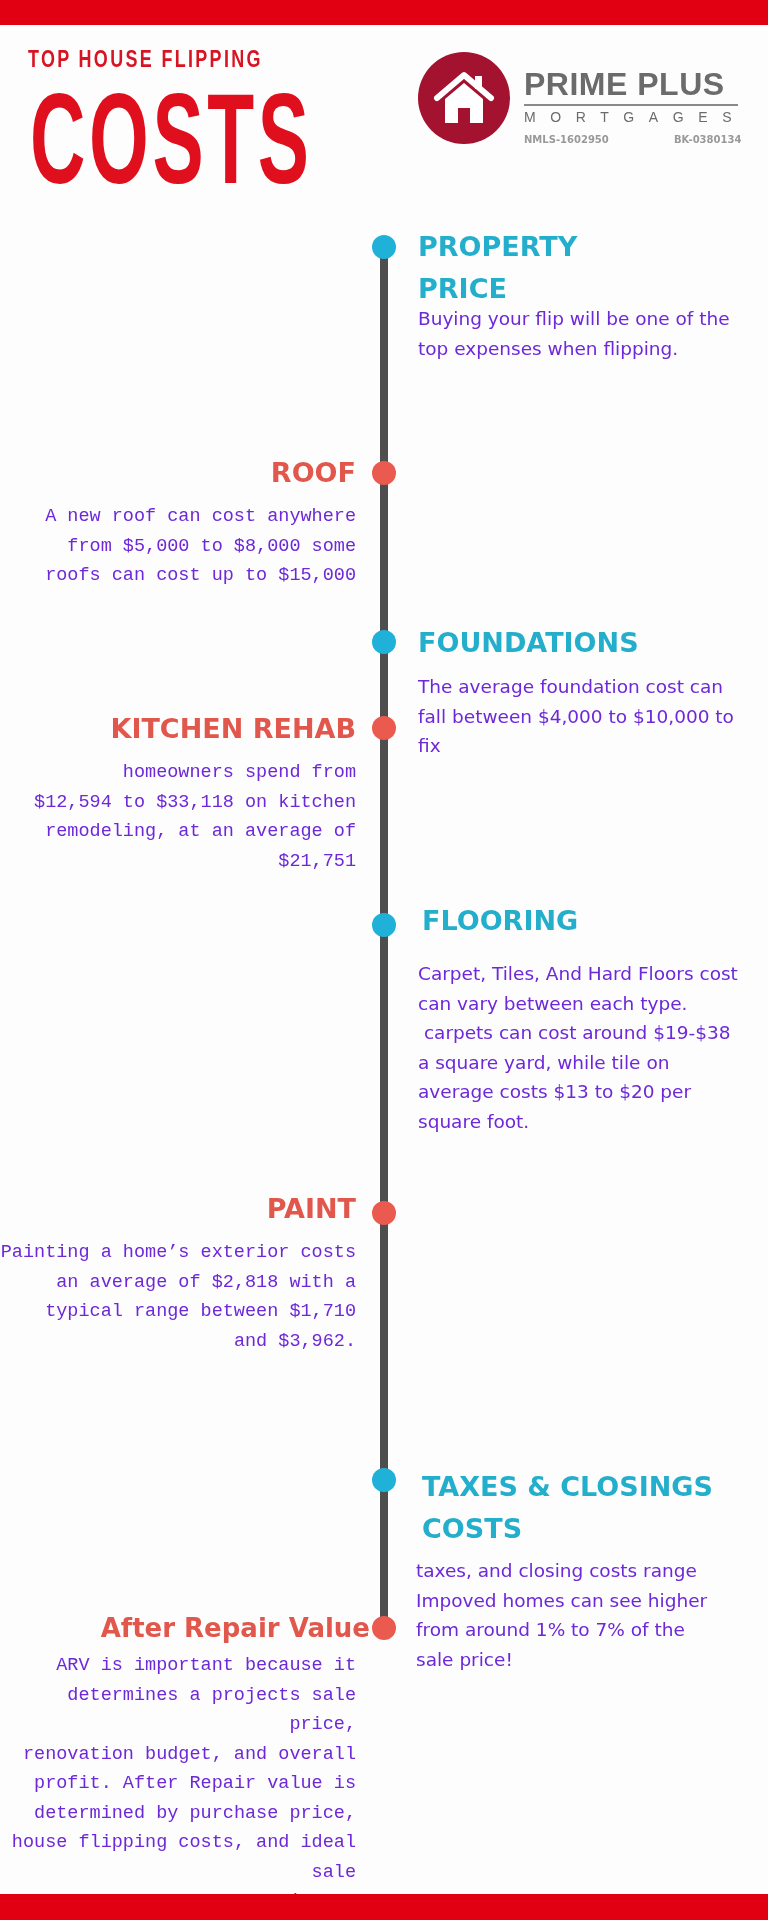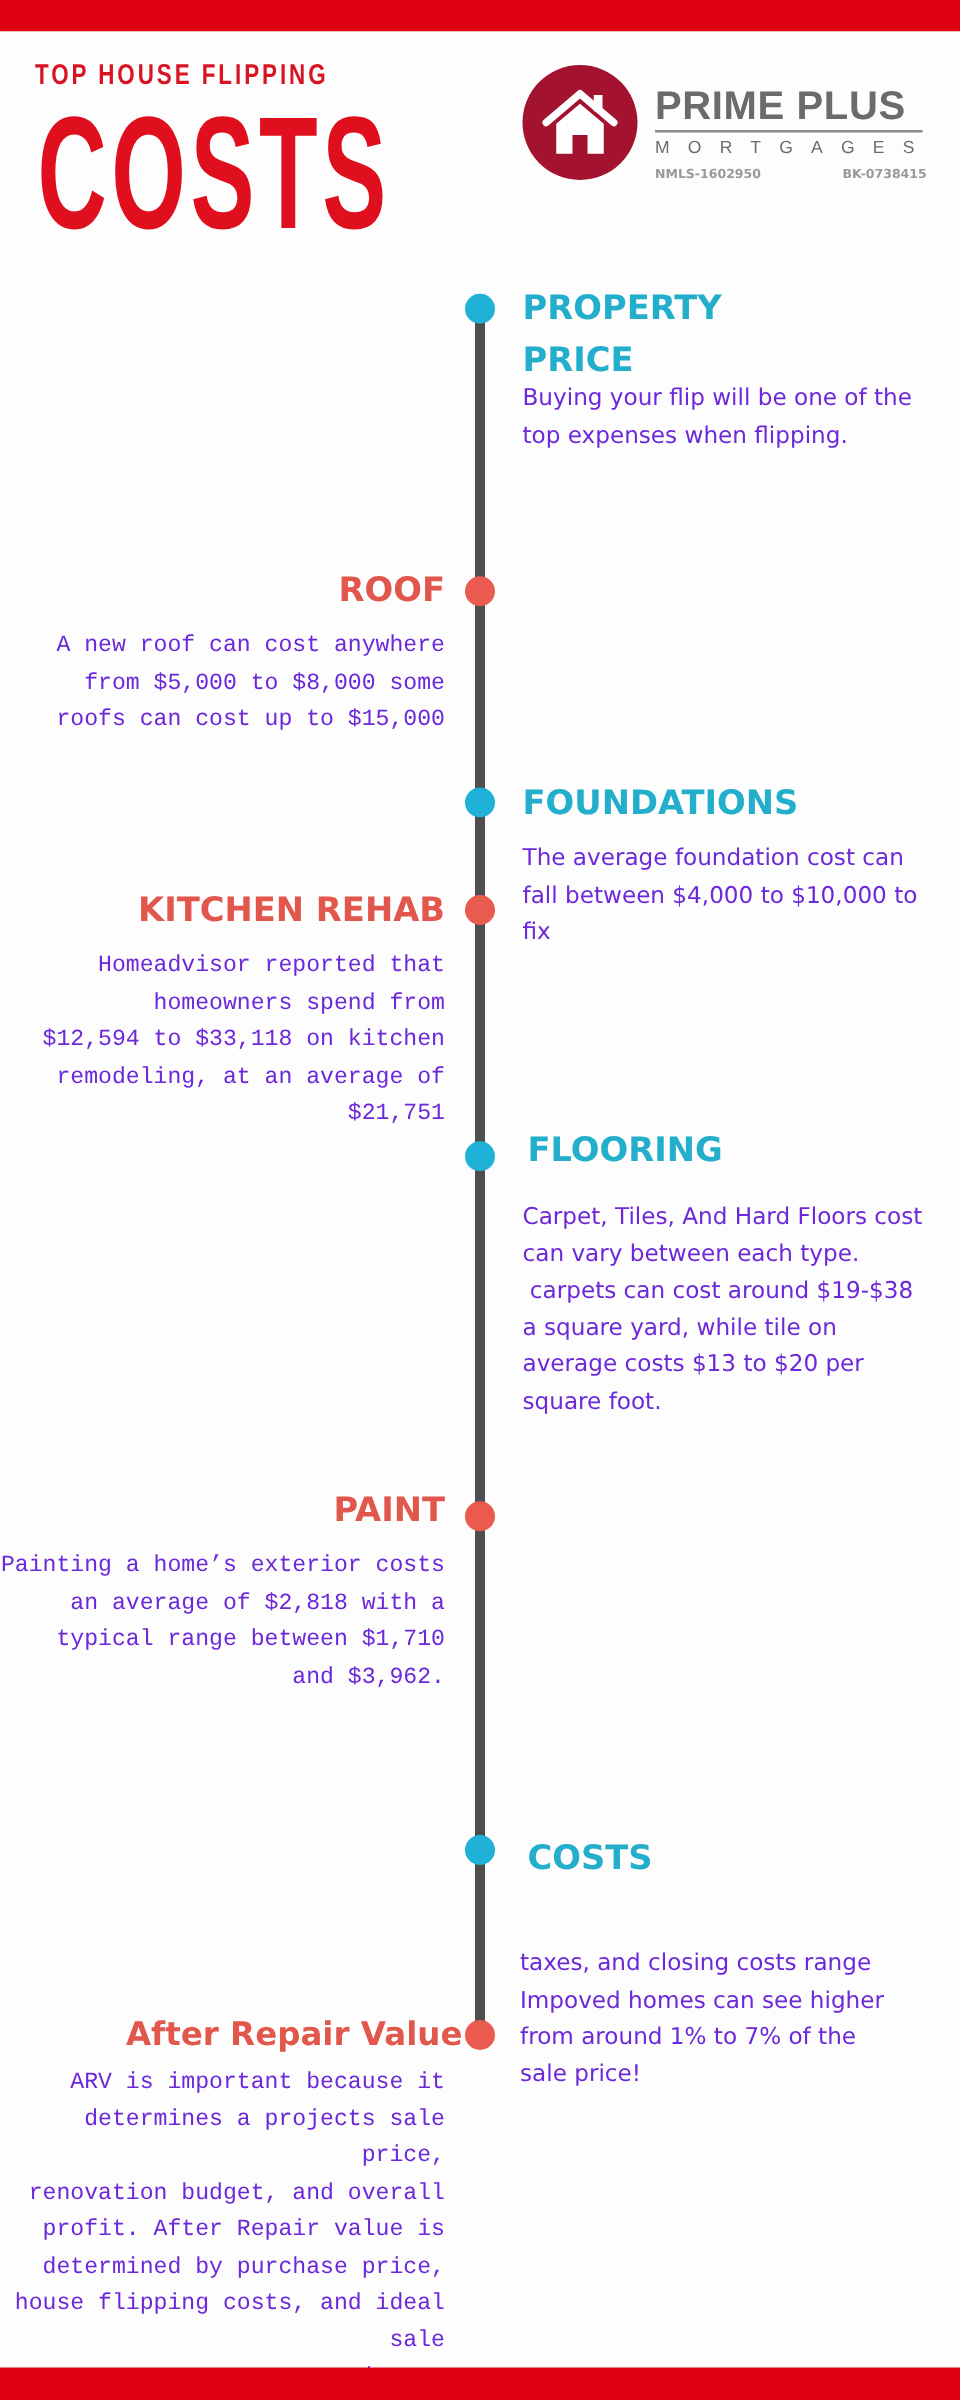--- a/index.html
+++ b/index.html
@@ -73,21 +73,21 @@
     <svg width="62" height="56" viewBox="0 0 62 56">
       <polyline points="4,28 31,5 58,28" fill="none" stroke="#ffffff" stroke-width="6" stroke-linejoin="round" stroke-linecap="round"></polyline>
       <rect x="42" y="6" width="7" height="13" fill="#ffffff"></rect>
       <path d="M12,29 L31,13 L50,29 L50,53 L37,53 L37,38 L25,38 L25,53 L12,53 Z" fill="#ffffff"></path>
     </svg>
   </div>
   <div class="logo-name">PRIME PLUS</div>
   <div class="logo-rule"></div>
   <div class="logo-sub">MORTGAGES</div>
   <div class="logo-nmls">NMLS-1602950</div>
-  <div class="logo-bk">BK-0738415</div>
+  <div class="logo-bk">BK-0380134</div>
 </div>
 
 <div class="timeline-line"></div>
 
 <div class="dot blue" style="left:372px; top:235px;"></div>
 <div class="heading blue" style="left:418px; top:226px;">
   <div>PROPERTY</div>
   <div>PRICE</div>
 </div>
 <div class="body-text left" style="left:418px; top:304px;">
@@ -113,21 +113,20 @@
   <div>The average foundation cost can</div>
   <div>fall between $4,000 to $10,000 to</div>
   <div>fix</div>
 </div>
 
 <div class="dot red" style="left:372px; top:716px;"></div>
 <div class="heading red" style="right:412px; top:708px;">
   <div>KITCHEN REHAB</div>
 </div>
 <div class="body-text right" style="right:412px; top:758px;">
-  <div>Homeadvisor reported that</div>
   <div>homeowners spend from</div>
   <div>$12,594 to $33,118 on kitchen</div>
   <div>remodeling, at an average of</div>
   <div>$21,751</div>
 </div>
 
 <div class="dot blue" style="left:372px; top:913px;"></div>
 <div class="heading blue" style="left:422px; top:900px;">
   <div>FLOORING</div>
 </div>
@@ -146,20 +145,21 @@
 </div>
 <div class="body-text right" style="right:412px; top:1238px;">
   <div>Painting a home’s exterior costs</div>
   <div>an average of $2,818 with a</div>
   <div>typical range between $1,710</div>
   <div>and $3,962.</div>
 </div>
 
 <div class="dot blue" style="left:372px; top:1468px;"></div>
 <div class="heading blue" style="left:422px; top:1466px;">
+  <div>TAXES &amp; CLOSINGS</div>
   <div>COSTS</div>
 </div>
 <div class="body-text left" style="left:416px; top:1556px;">
   <div>taxes, and closing costs range</div>
   <div>Impoved homes can see higher</div>
   <div>from around 1% to 7% of the</div>
   <div>sale price!</div>
 </div>
 
 <div class="dot red" style="left:372px; top:1616px;"></div>

